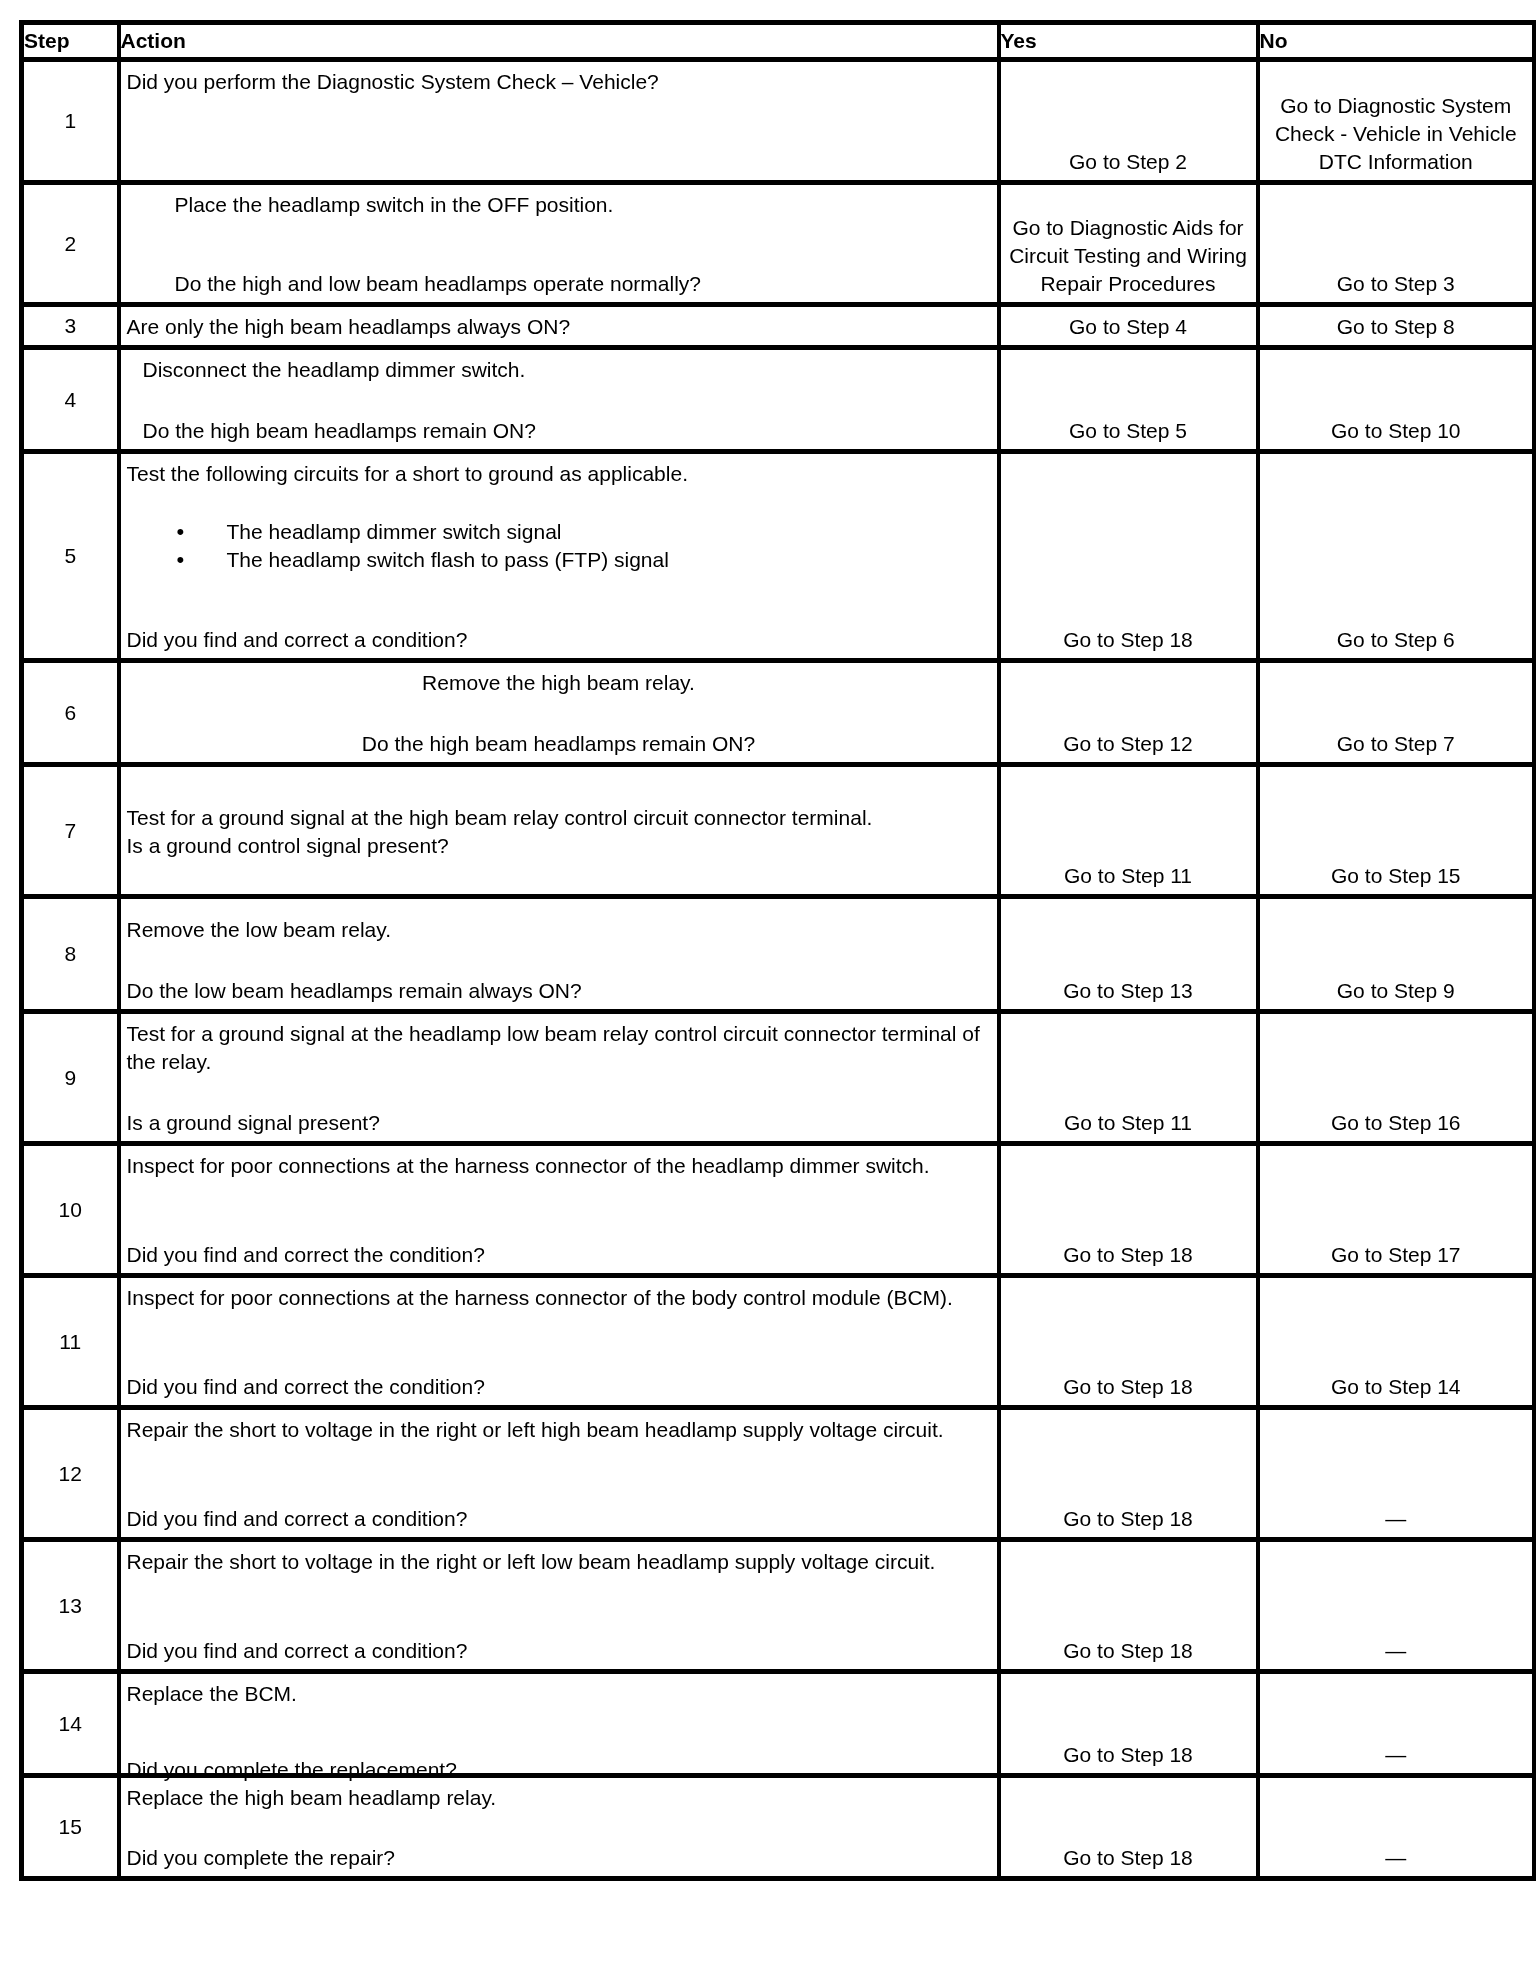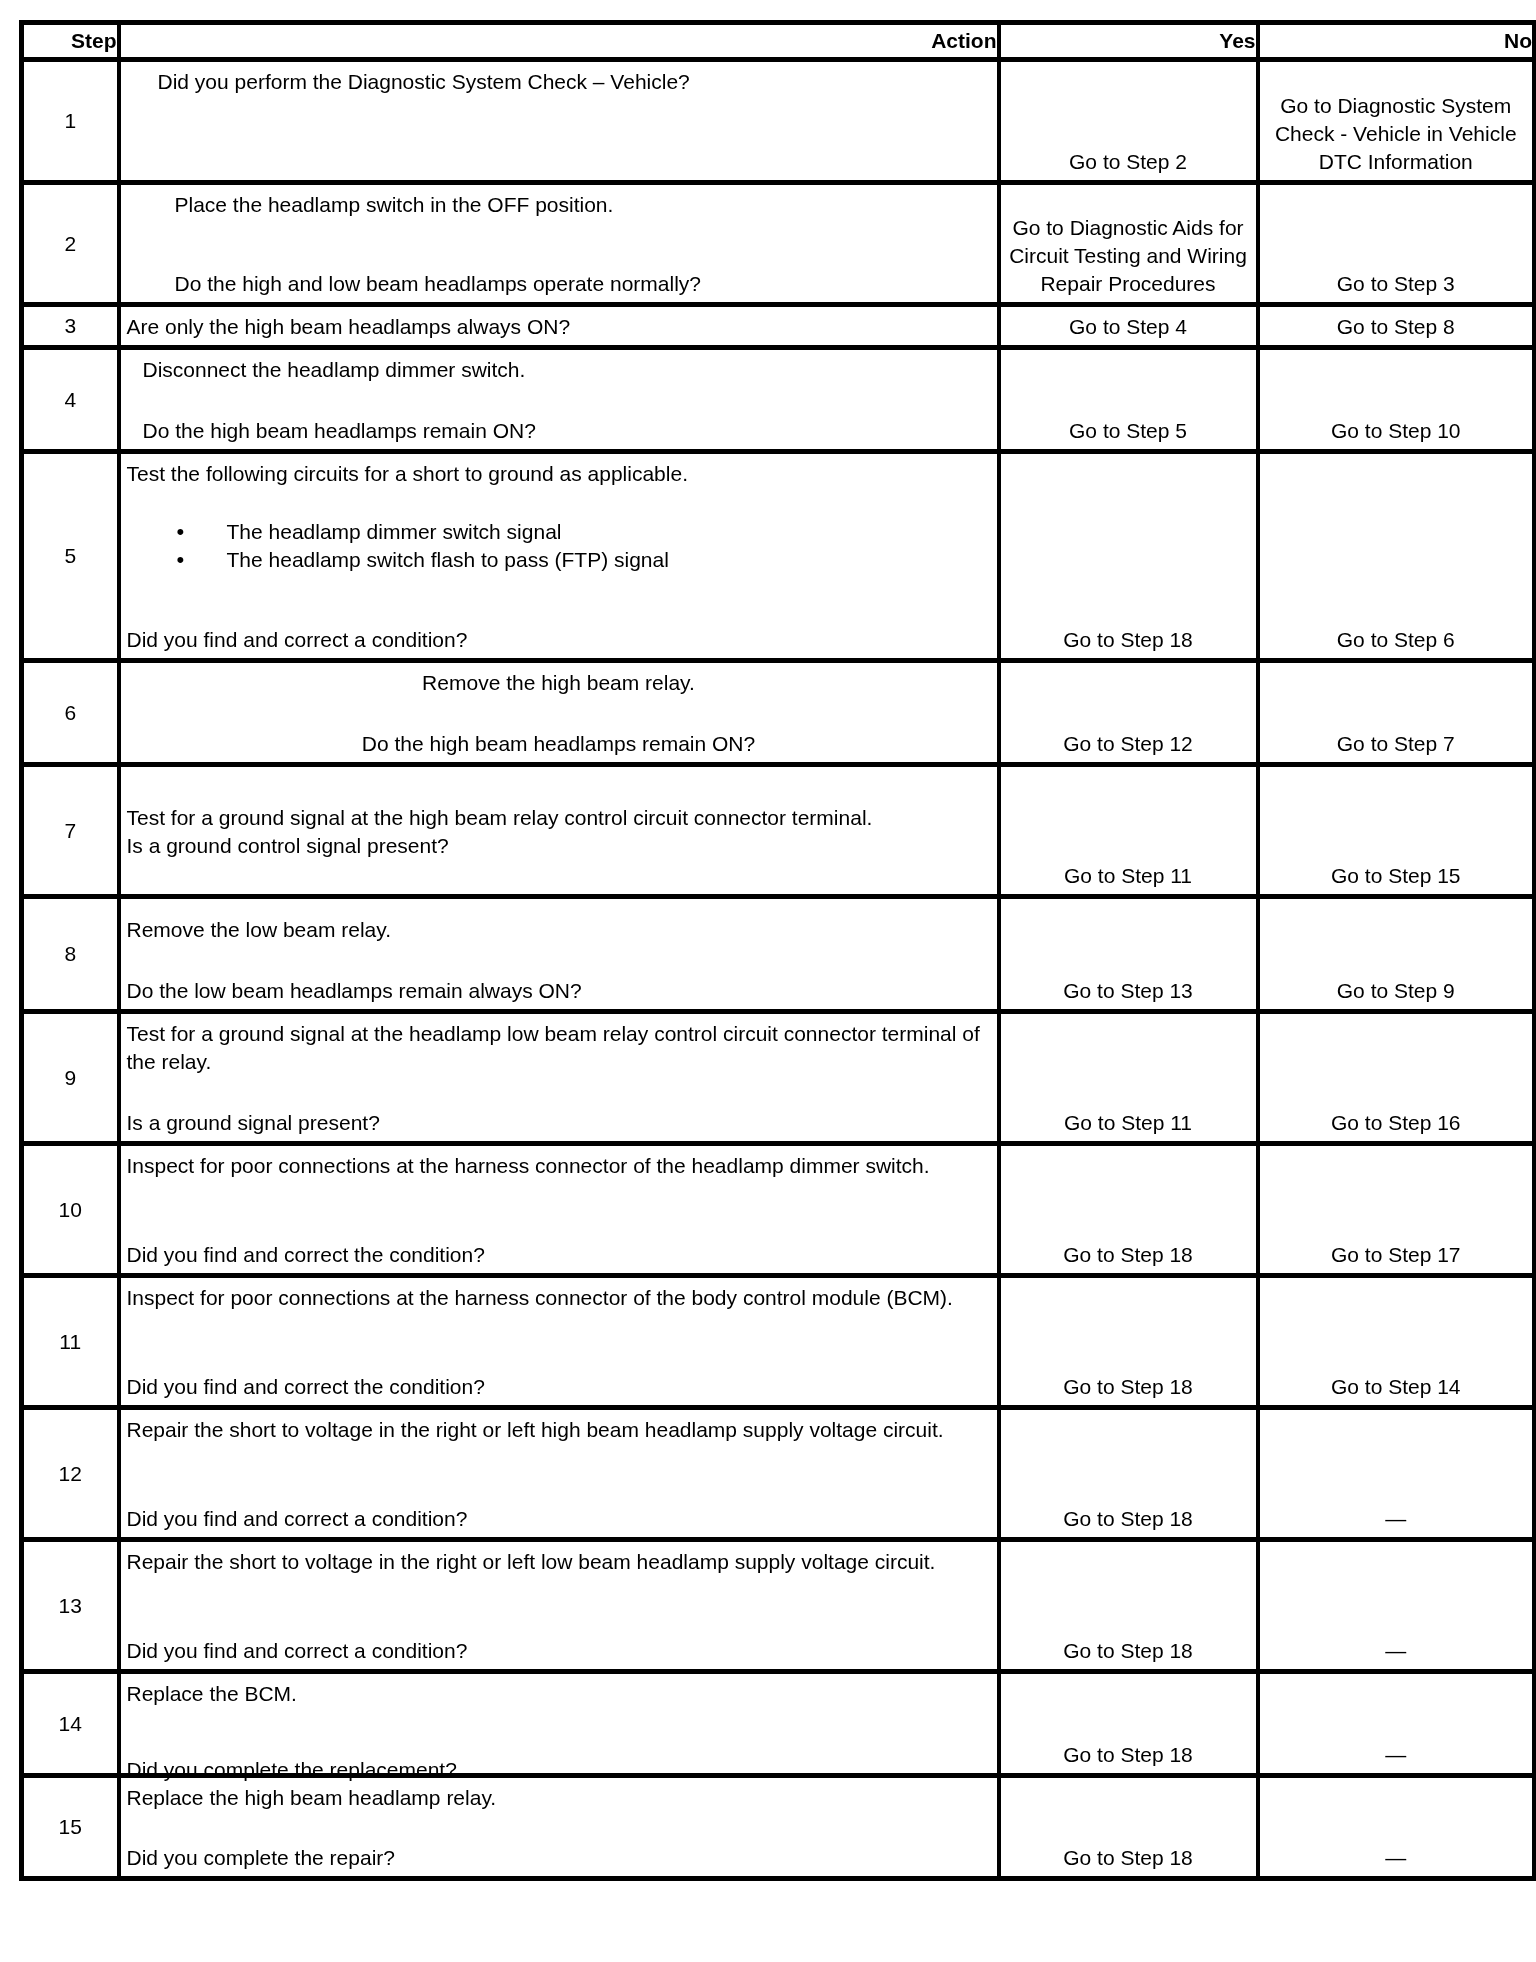--- a/index.html
+++ b/index.html
@@ -11,21 +11,21 @@
   }
   table.diag td, table.diag th {
     border-left: 4px solid #000; border-right: 4px solid #000;
     border-top: 5px solid #000; border-bottom: 5px solid #000;
     padding: 0; vertical-align: top; font-size: 21px; line-height: 28px;
   }
   col.c-step { width: 97px; }
   col.c-action { width: 880px; }
   col.c-yes { width: 259px; }
   col.c-no { width: 277px; }
-  th { font-weight: bold; text-align: right; vertical-align: middle !important; height: 32px; font-size: 21px; }
+  th { font-weight: bold; text-align: left; vertical-align: middle !important; height: 32px; font-size: 21px; }
   td.step { text-align: center; vertical-align: middle !important; }
   td.action { padding: 6px 6px 4px 6px !important; }
   .action-inner { display: flex; flex-direction: column; justify-content: space-between; height: 100%; }
   td.ans { text-align: center; vertical-align: bottom !important; padding: 2px 6px 4px 6px !important; line-height: 28px; }
   td.ans.top { vertical-align: top !important; padding-top: 6px !important; }
   .bullets { margin: 0; padding: 0 0 0 0; list-style: none; }
   .bullets li { position: relative; padding-left: 100px; }
   .bullets li::before { content: "\2022"; position: absolute; left: 50px; font-size: 22px; }
 </style>
 </head>
@@ -43,21 +43,21 @@
       <th>Step</th>
       <th>Action</th>
       <th>Yes</th>
       <th>No</th>
     </tr>
   </thead>
   <tbody id="rows">
       <tr style="height: 118px;">
         <td class="step">1</td>
         <td class="action">
-          <div class="action-inner" style="height: 108px; margin-left: 31px;">
+          <div class="action-inner" style="height: 108px;">
             <div>
               <div>Did you perform the Diagnostic System Check – Vehicle?</div>
             </div>
           </div>
         </td>
         <td class="ans">Go to Step 2</td>
         <td class="ans">Go to Diagnostic System Check - Vehicle in Vehicle DTC Information</td>
       </tr>
       <tr style="height: 117px;">
         <td class="step">2</td>

